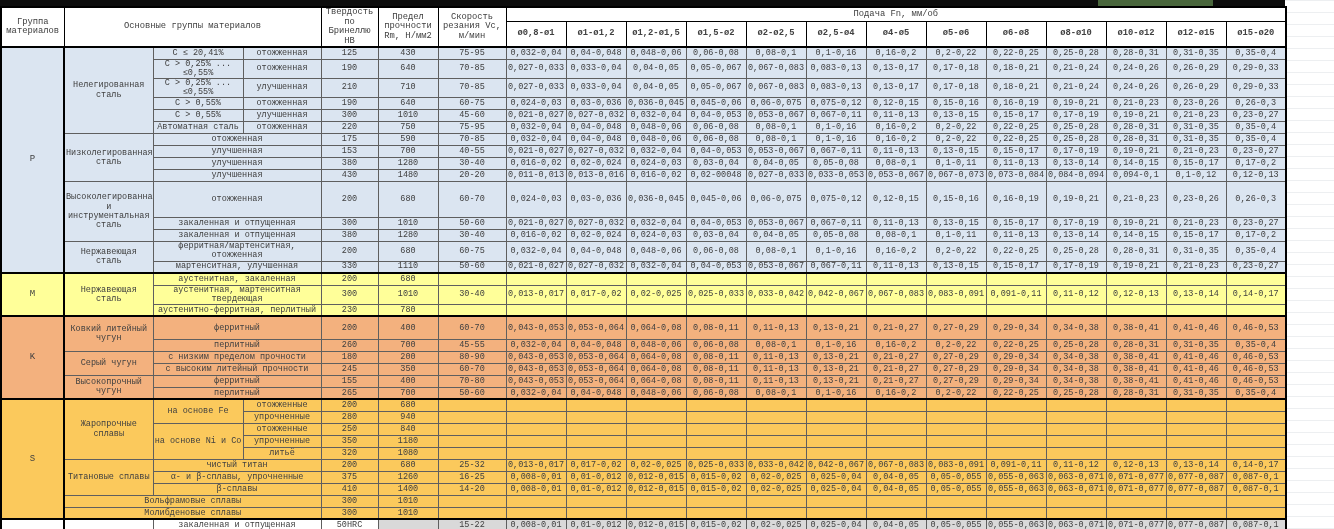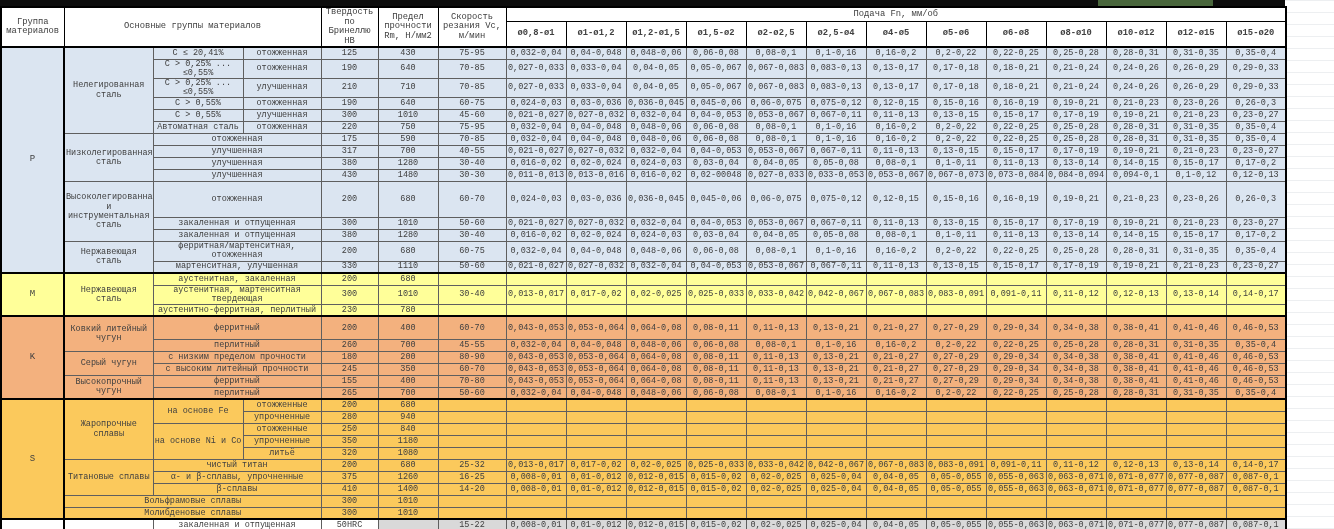--- a/index.html
+++ b/index.html
@@ -234,21 +234,21 @@
           <td>0,16-0,2</td>
           <td>0,2-0,22</td>
           <td>0,22-0,25</td>
           <td>0,25-0,28</td>
           <td>0,28-0,31</td>
           <td>0,31-0,35</td>
           <td>0,35-0,4</td>
         </tr>
         <tr class="g-p">
           <td colspan="2" class="lbl">улучшенная</td>
-          <td>317</td>
+          <td>153</td>
           <td>700</td>
           <td>40-55</td>
           <td>0,021-0,027</td>
           <td>0,027-0,032</td>
           <td>0,032-0,04</td>
           <td>0,04-0,053</td>
           <td>0,053-0,067</td>
           <td>0,067-0,11</td>
           <td>0,11-0,13</td>
           <td>0,13-0,15</td>
@@ -274,21 +274,21 @@
           <td>0,11-0,13</td>
           <td>0,13-0,14</td>
           <td>0,14-0,15</td>
           <td>0,15-0,17</td>
           <td>0,17-0,2</td>
         </tr>
         <tr class="g-p">
           <td colspan="2" class="lbl">улучшенная</td>
           <td>430</td>
           <td>1480</td>
-          <td>30-30</td>
+          <td>20-20</td>
           <td>0,011-0,013</td>
           <td>0,013-0,016</td>
           <td>0,016-0,02</td>
           <td>0,02-00048</td>
           <td>0,027-0,033</td>
           <td>0,033-0,053</td>
           <td>0,053-0,067</td>
           <td>0,067-0,073</td>
           <td>0,073-0,084</td>
           <td>0,084-0,094</td>

